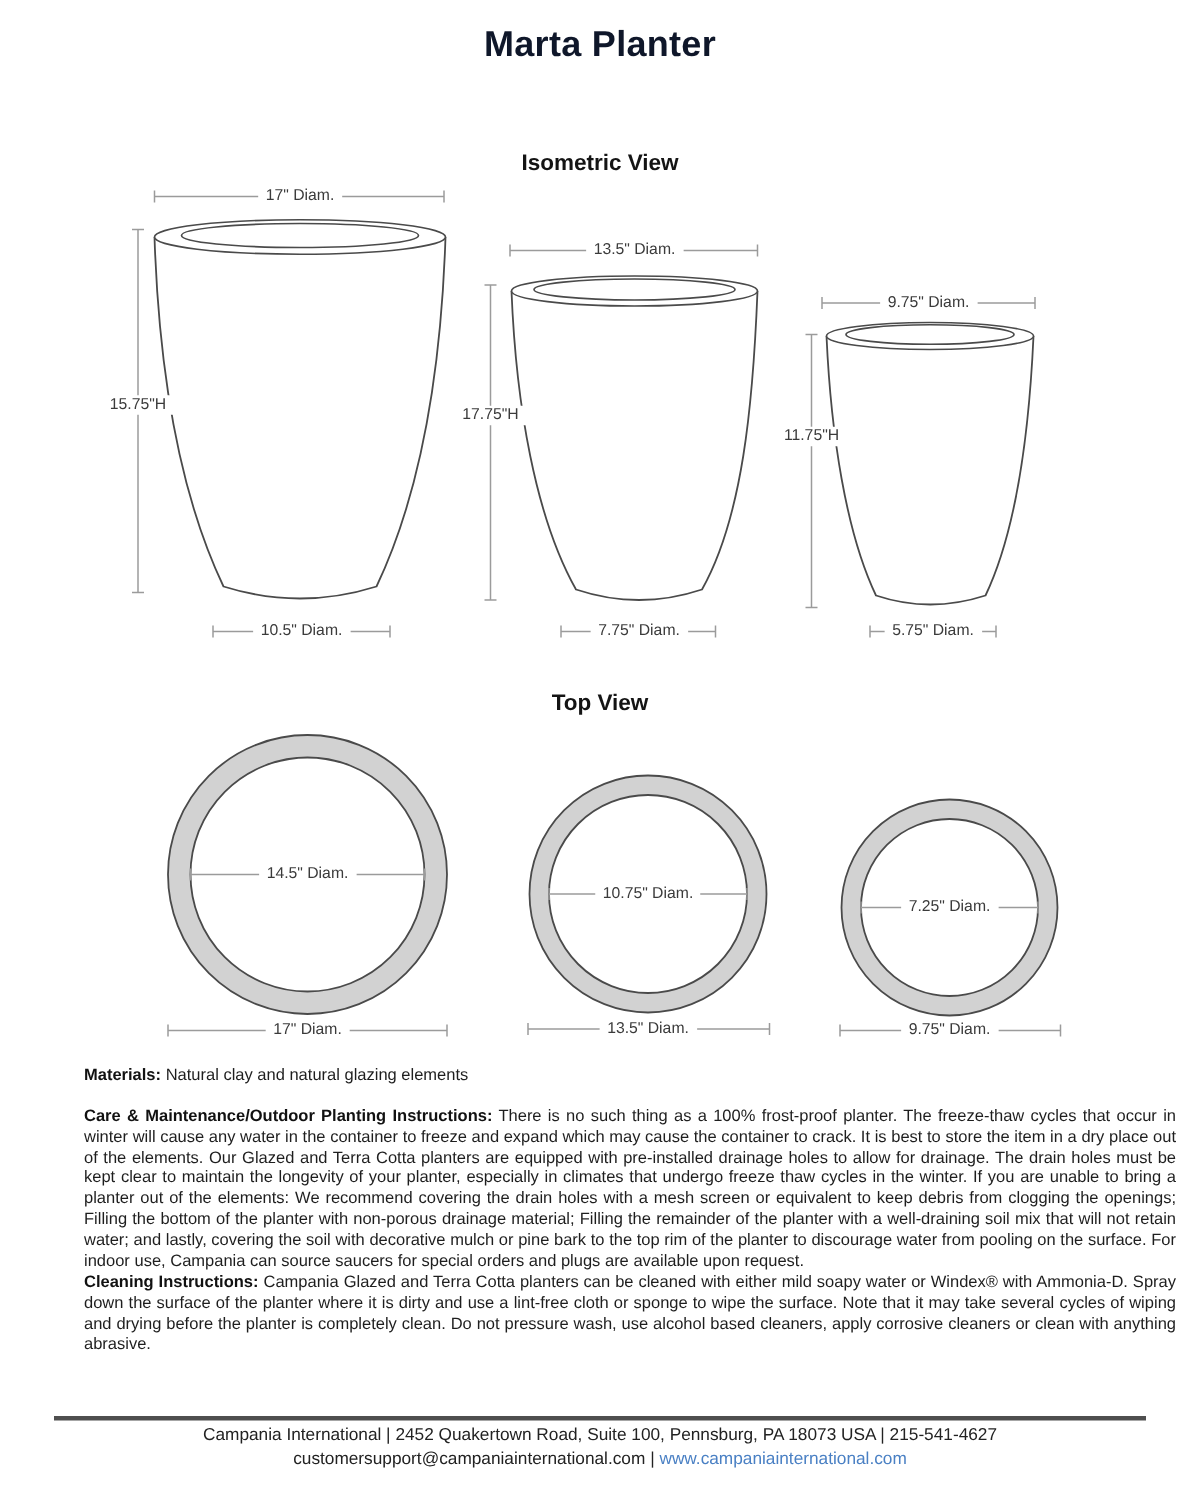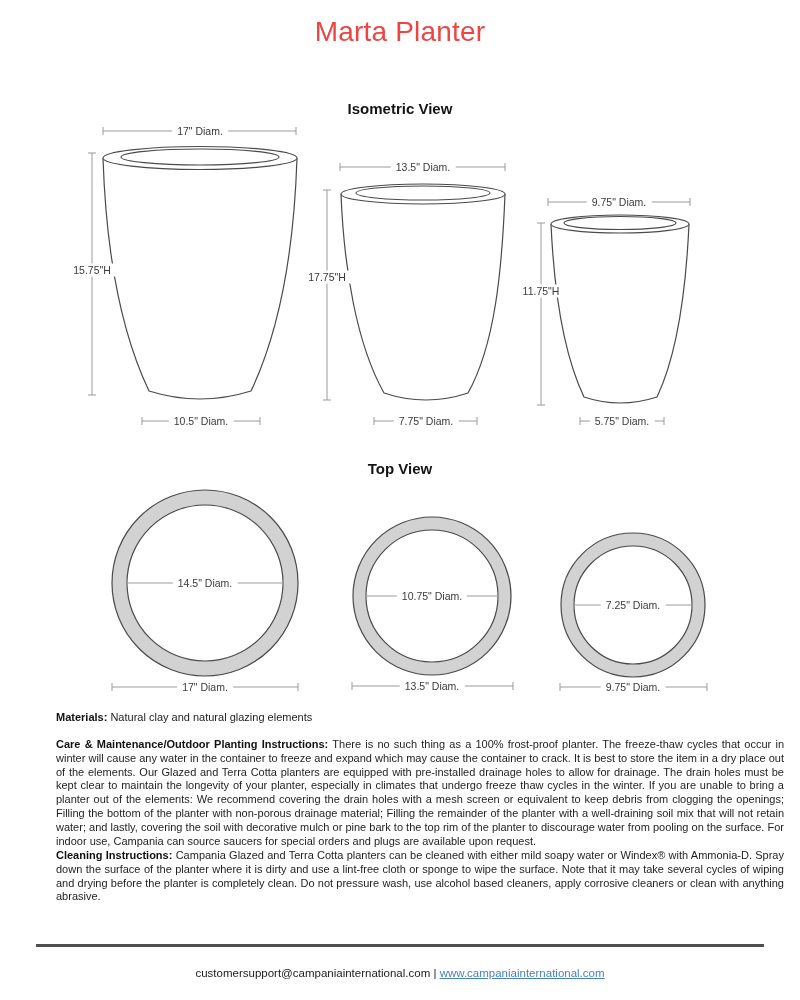--- a/index.html
+++ b/index.html
@@ -2,21 +2,21 @@
 <html><head>
 <meta charset="utf-8">
 <style>
   html,body{margin:0;padding:0;background:#fff;}
   .page{
     position:relative;width:800px;height:1000px;background:#ffffff;overflow:hidden;
     font-family:"Liberation Sans", sans-serif;color:#1e1e1e;
   }
   .title{
     position:absolute;top:16px;left:0;width:100%;margin:0;text-align:center;
-    font-size:28px;font-weight:normal;color:#ef4444;letter-spacing:.2px;
+    font-size:24px;font-weight:bold;color:#0f172a;letter-spacing:.2px;
   }
   .section-heading{
     position:absolute;left:0;width:100%;margin:0;text-align:center;
     font-size:15px;font-weight:bold;color:#141414;
   }
   .heading-iso{top:100px;}
   .heading-top{top:460px;}
   svg.drawing{position:absolute;left:0;top:0;width:800px;height:1000px;}
   .outline{fill:#ffffff;stroke:#4a4a4a;stroke-width:1.2;}
   .rim{fill:#ffffff;stroke:#4a4a4a;stroke-width:1.1;}
@@ -32,21 +32,21 @@
     font-size:11px;line-height:13.8px;color:#1e1e1e;text-align:justify;padding-left:20px;
   }
   .body-text strong{color:#111;}
   .materials{top:711px;}
   .care{top:738px;}
   .cleaning{top:849px;}
   .footer-rule{position:absolute;left:36px;top:944px;width:728px;height:2.5px;background:#4f4f4f;}
   .footer-line{position:absolute;left:0;width:100%;margin:0;text-align:center;font-size:11.5px;color:#222;}
   .footer-line1{top:951px;}
   .footer-line2{top:967px;}
-  .footer-link{color:#4a80c4;text-decoration:underline;cursor:pointer;}
+  .footer-link{color:#4a80c4;cursor:pointer;}
 </style>
 </head>
 <body>
 
 <div class="page">
 
   <h1 class="title">Marta Planter</h1>
   <h2 class="section-heading heading-iso">Isometric View</h2>
   <h2 class="section-heading heading-top">Top View</h2>
 
@@ -154,15 +154,16 @@
   <span class="dim-label" style="left:432px;top:686px">13.5" Diam.</span>
   <span class="dim-label" style="left:633px;top:687px">9.75" Diam.</span>
 
   <p class="body-text materials"><strong>Materials:</strong> <span>Natural clay and natural glazing elements</span></p>
 
   <p class="body-text care"><strong>Care &amp; Maintenance/Outdoor Planting Instructions:</strong> <span>There is no such thing as a 100% frost-proof planter. The freeze-thaw cycles that occur in winter will cause any water in the container to freeze and expand which may cause the container to crack. It is best to store the item in a dry place out of the elements. Our Glazed and Terra Cotta planters are equipped with pre-installed drainage holes to allow for drainage. The drain holes must be kept clear to maintain the longevity of your planter, especially in climates that undergo freeze thaw cycles in the winter. If you are unable to bring a planter out of the elements: We recommend covering the drain holes with a mesh screen or equivalent to keep debris from clogging the openings; Filling the bottom of the planter with non-porous drainage material; Filling the remainder of the planter with a well-draining soil mix that will not retain water; and lastly, covering the soil with decorative mulch or pine bark to the top rim of the planter to discourage water from pooling on the surface. For indoor use, Campania can source saucers for special orders and plugs are available upon request.</span></p>
 
   <p class="body-text cleaning"><strong>Cleaning Instructions:</strong> <span>Campania Glazed and Terra Cotta planters can be cleaned with either mild soapy water or Windex® with Ammonia-D. Spray down the surface of the planter where it is dirty and use a lint-free cloth or sponge to wipe the surface. Note that it may take several cycles of wiping and drying before the planter is completely clean. Do not pressure wash, use alcohol based cleaners, apply corrosive cleaners or clean with anything abrasive.</span></p>
 
   <div class="footer-rule"></div>
+  <p class="footer-line footer-line1">Campania International | 2452 Quakertown Road, Suite 100, Pennsburg, PA 18073 USA | 215-541-4627</p>
   <p class="footer-line footer-line2"><span>customersupport@campaniainternational.com</span> <span>|</span> <a class="footer-link">www.campaniainternational.com</a></p>
 
 </div>
 
 </body></html>

